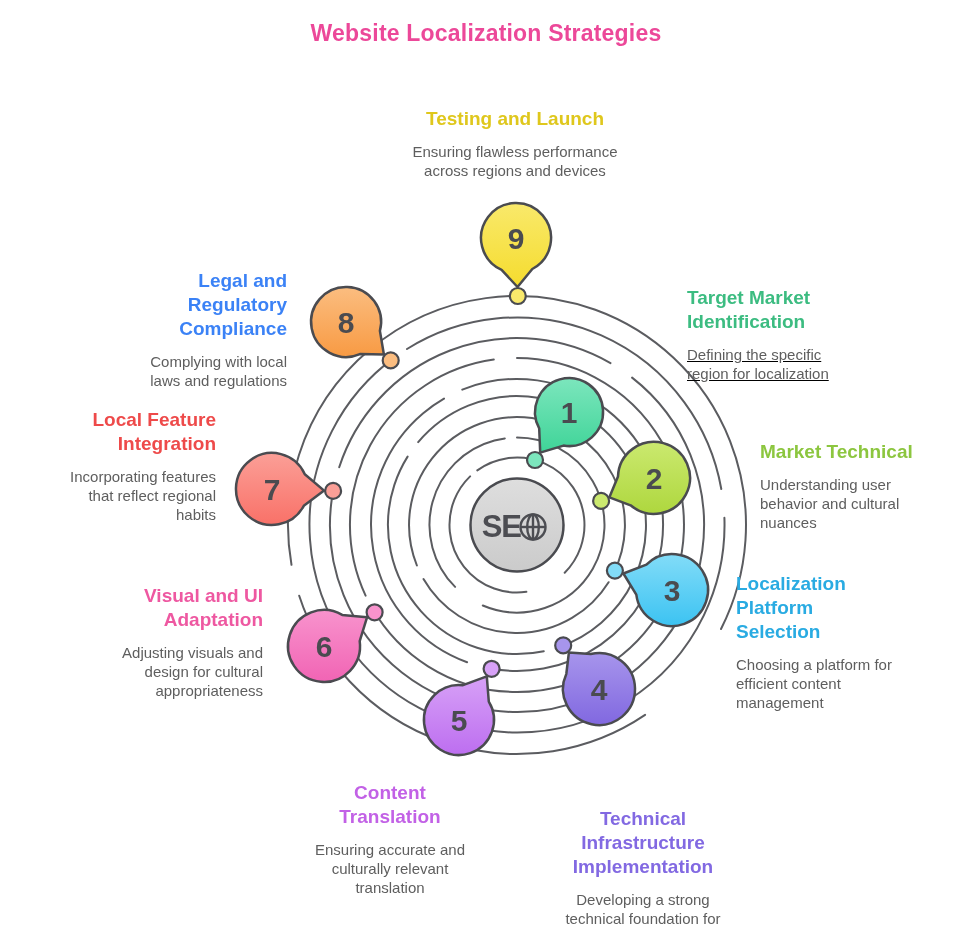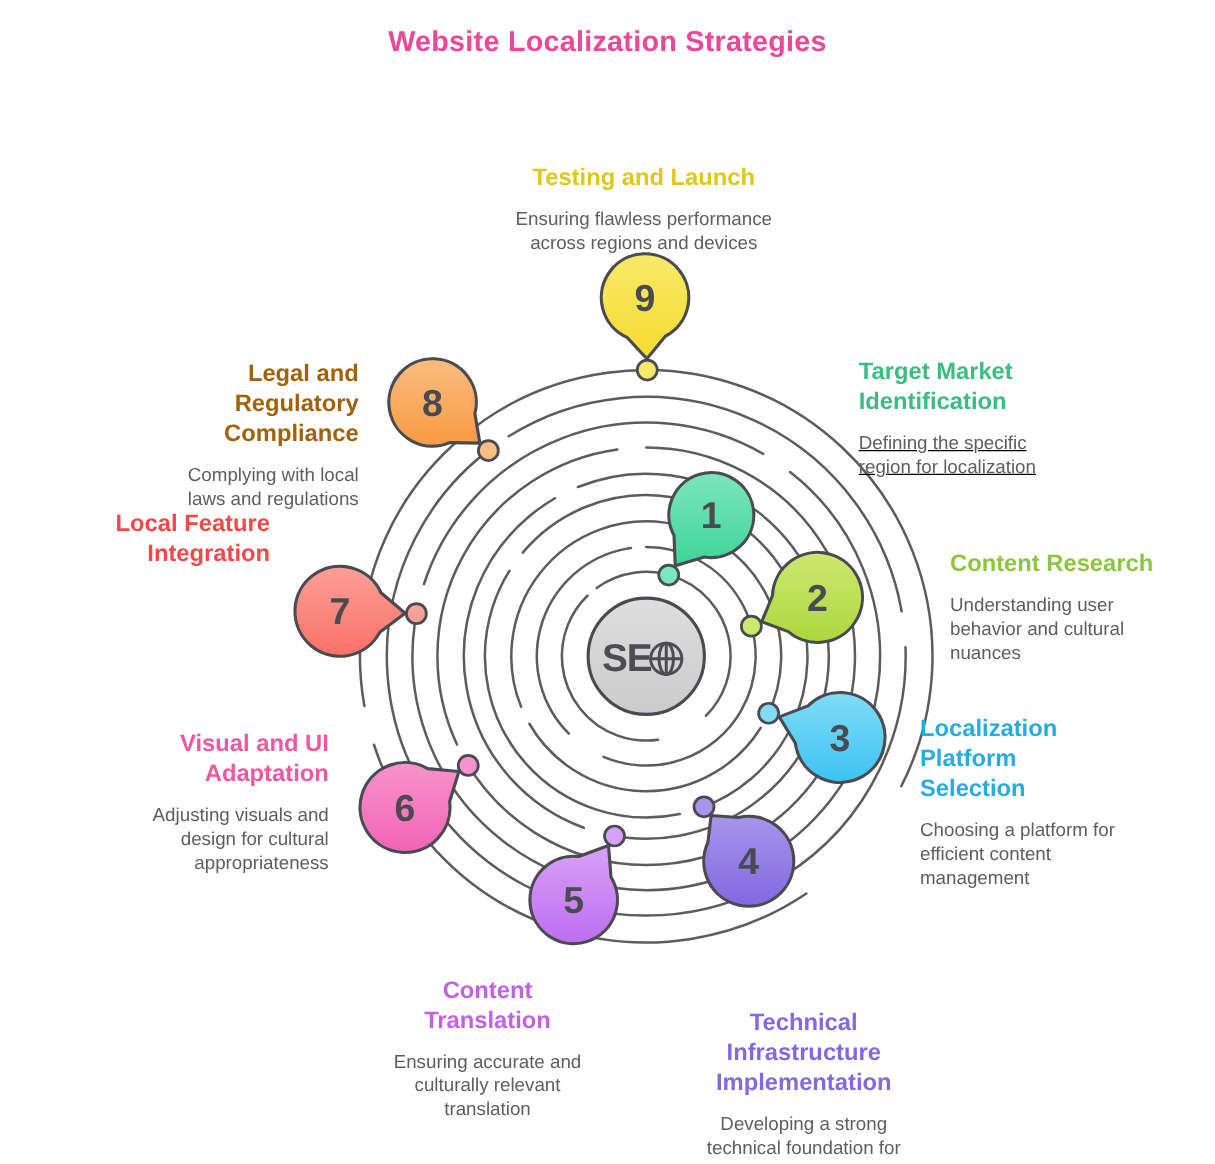--- a/index.html
+++ b/index.html
@@ -131,42 +131,43 @@
     <path d="M 501.6 269.9 A 35 35 0 1 1 532.3 269.0 L 517.5 287.0 Z" fill="url(#g8)" stroke="#4a4b50" stroke-width="2.5" stroke-linejoin="round"></path>
     <text x="516" y="248.5" text-anchor="middle" font-family="Liberation Sans, sans-serif" font-size="30" font-weight="bold" fill="#4a4b50">9</text>
   </g>
     </svg></div>
 
 <div class="label-block ta-l" style="left:687px;top:286px;width:158px;text-decoration:underline;">
   <div class="label-heading" style="color: rgb(60, 188, 129);">Target Market Identification</div>
   <p class="label-desc">Defining the specific region for localization</p>
 </div>
 <div class="label-block ta-l" style="left:760px;top:440px;width:172px;">
-  <div class="label-heading" style="color: rgb(140, 198, 63);">Content Research</div>
+  <div class="label-heading" style="color: rgb(140, 198, 63);">Market Technical</div>
   <p class="label-desc">Understanding user behavior and cultural nuances</p>
 </div>
 <div class="label-block ta-l" style="left:736px;top:572px;width:175px;">
   <div class="label-heading" style="max-width: 135px; color: rgb(41, 171, 226);">Localization Platform Selection</div>
   <p class="label-desc">Choosing a platform for efficient content management</p>
 </div>
 <div class="label-block ta-c" style="left:548px;top:807px;width:190px;">
   <div class="label-heading" style="color: rgb(130, 105, 226);">Technical Infrastructure Implementation</div>
   <p class="label-desc">Developing a strong technical foundation for localized content</p>
 </div>
 <div class="label-block ta-c" style="left:305px;top:781px;width:170px;">
   <div class="label-heading" style="color: rgb(194, 97, 230);">Content Translation</div>
   <p class="label-desc">Ensuring accurate and culturally relevant translation</p>
 </div>
 <div class="label-block ta-r" style="left:93px;top:584px;width:170px;">
   <div class="label-heading" style="color: rgb(238, 88, 161);">Visual and UI Adaptation</div>
   <p class="label-desc">Adjusting visuals and design for cultural appropriateness</p>
 </div>
 <div class="label-block ta-r" style="left:56px;top:408px;width:160px;">
   <div class="label-heading" style="color: rgb(238, 74, 74);">Local Feature Integration</div>
+  <p class="label-desc">Incorporating features that reflect regional habits</p>
 </div>
 <div class="label-block ta-r" style="left:137px;top:269px;width:150px;">
-  <div class="label-heading" style="color: #a16207; margin-top: 19px;">Legal and Regulatory Compliance</div>
+  <div class="label-heading" style="color: #3b82f6;">Legal and Regulatory Compliance</div>
   <p class="label-desc">Complying with local laws and regulations</p>
 </div>
-<div class="label-block ta-c" style="left:400px;top:107px;width:230px;margin-top:24px;">
+<div class="label-block ta-c" style="left:400px;top:107px;width:230px;">
   <div class="label-heading" style="color: rgb(223, 199, 28);">Testing and Launch</div>
   <p class="label-desc">Ensuring flawless performance across regions and devices</p>
 </div>
 
 </body></html>

